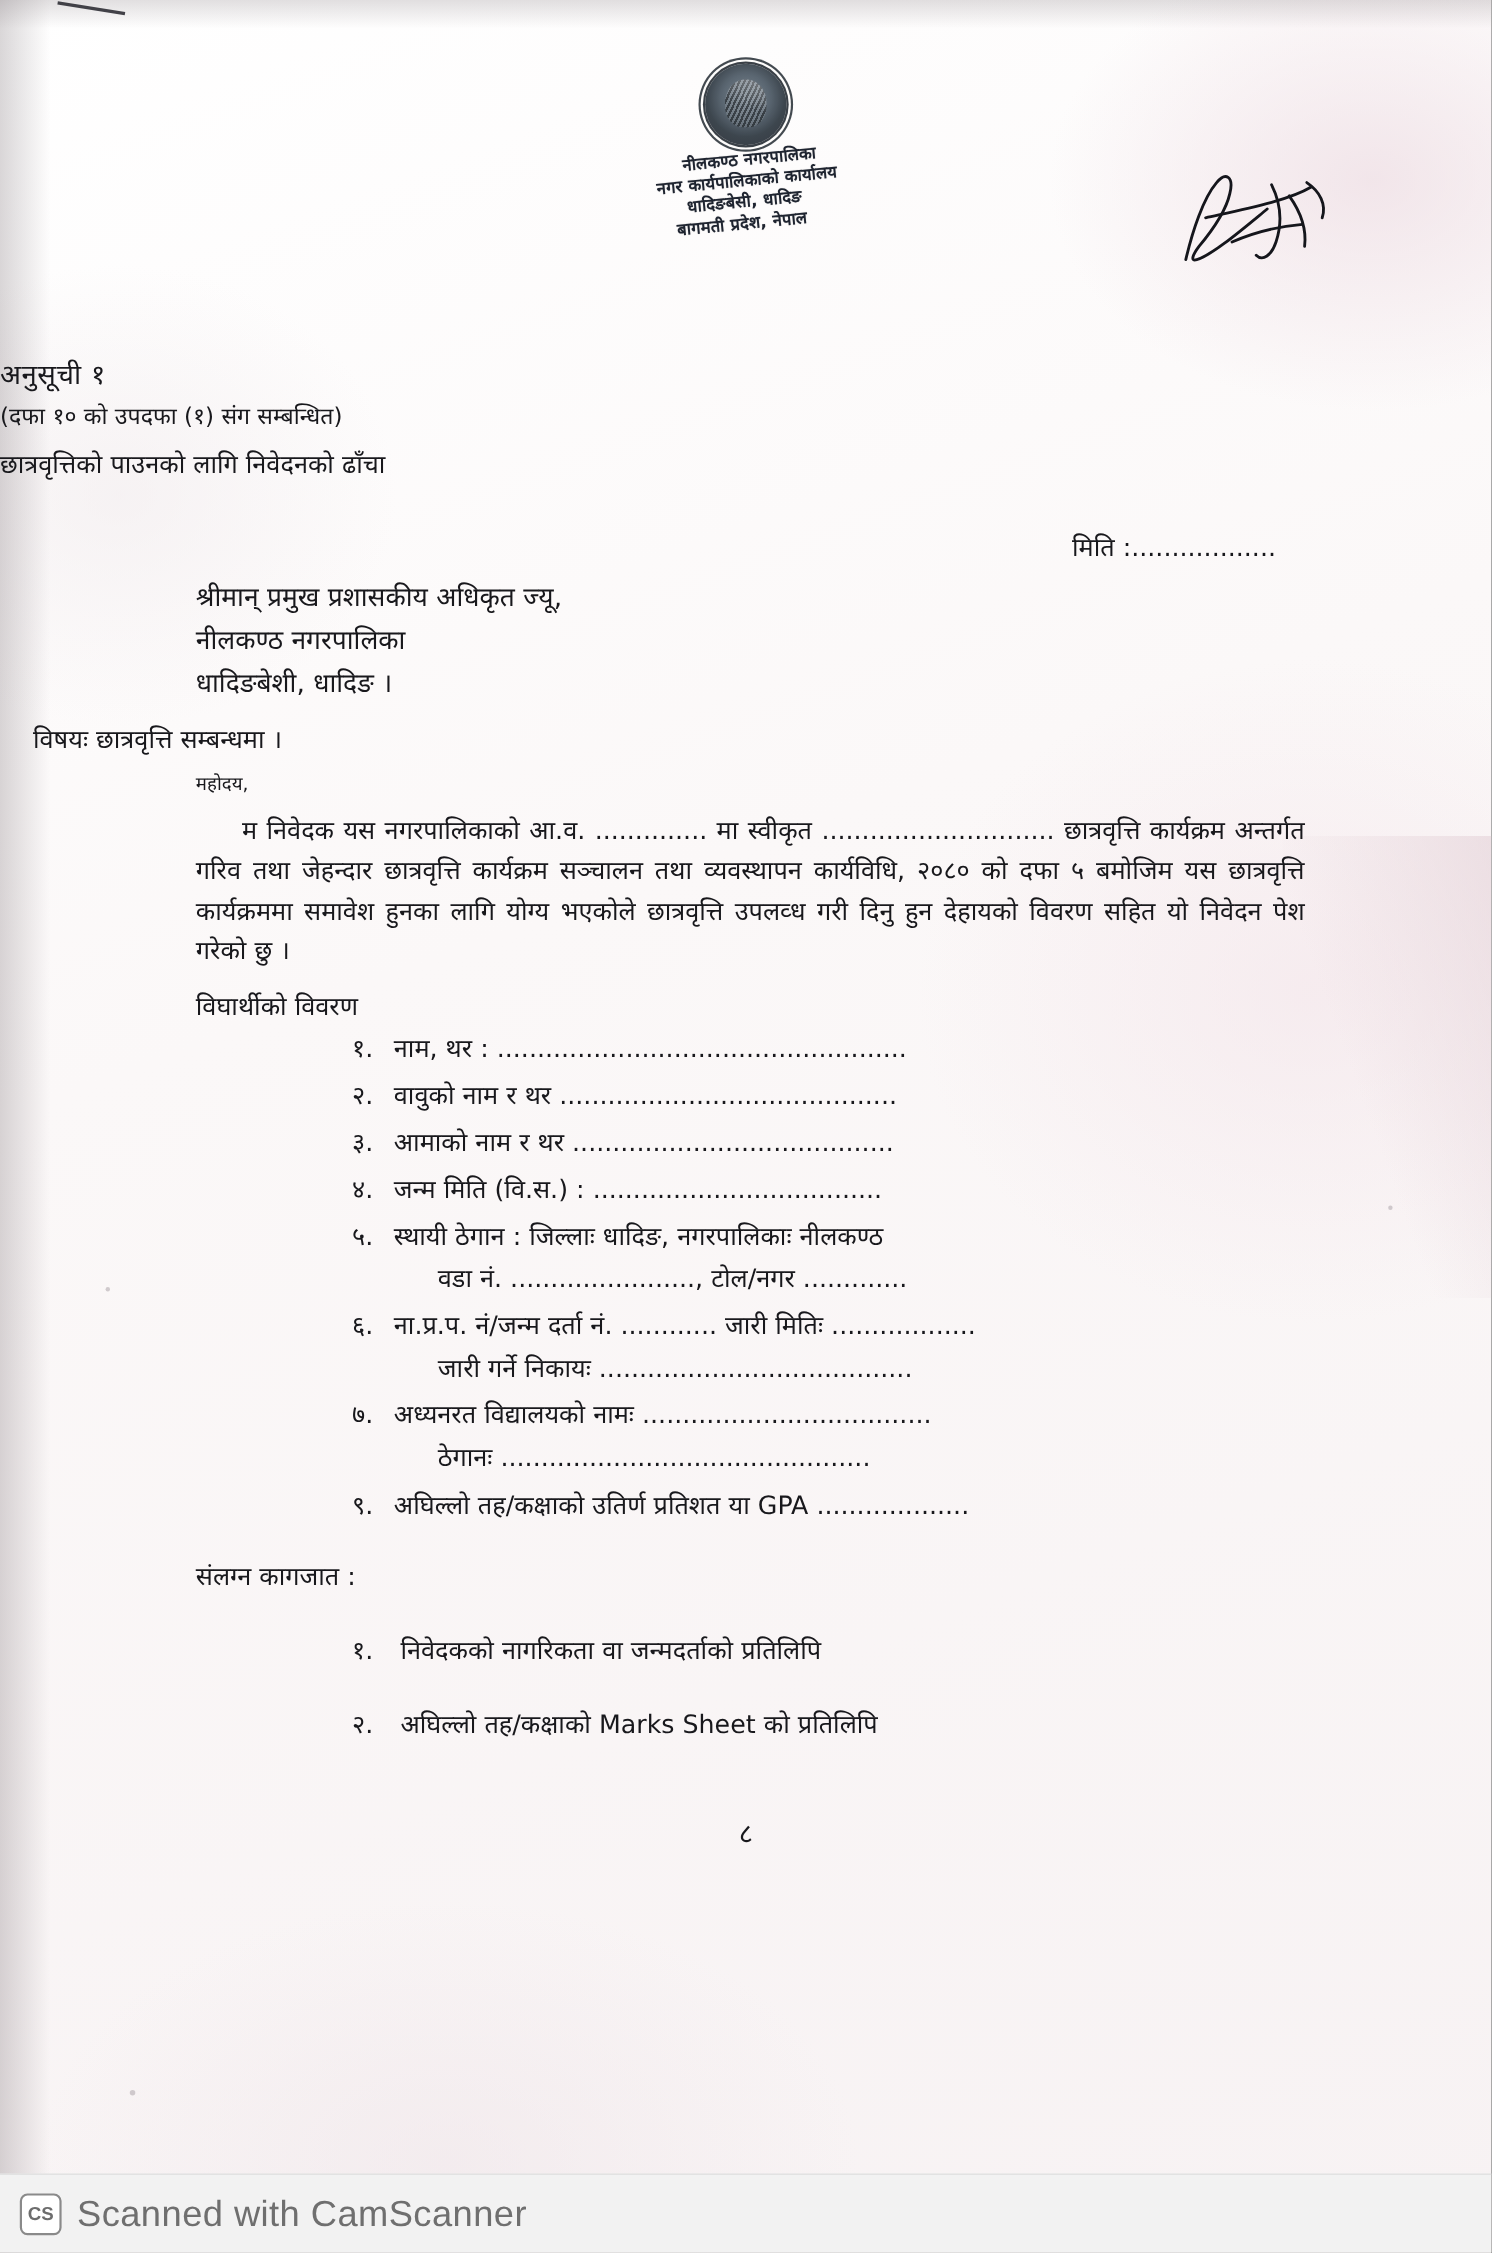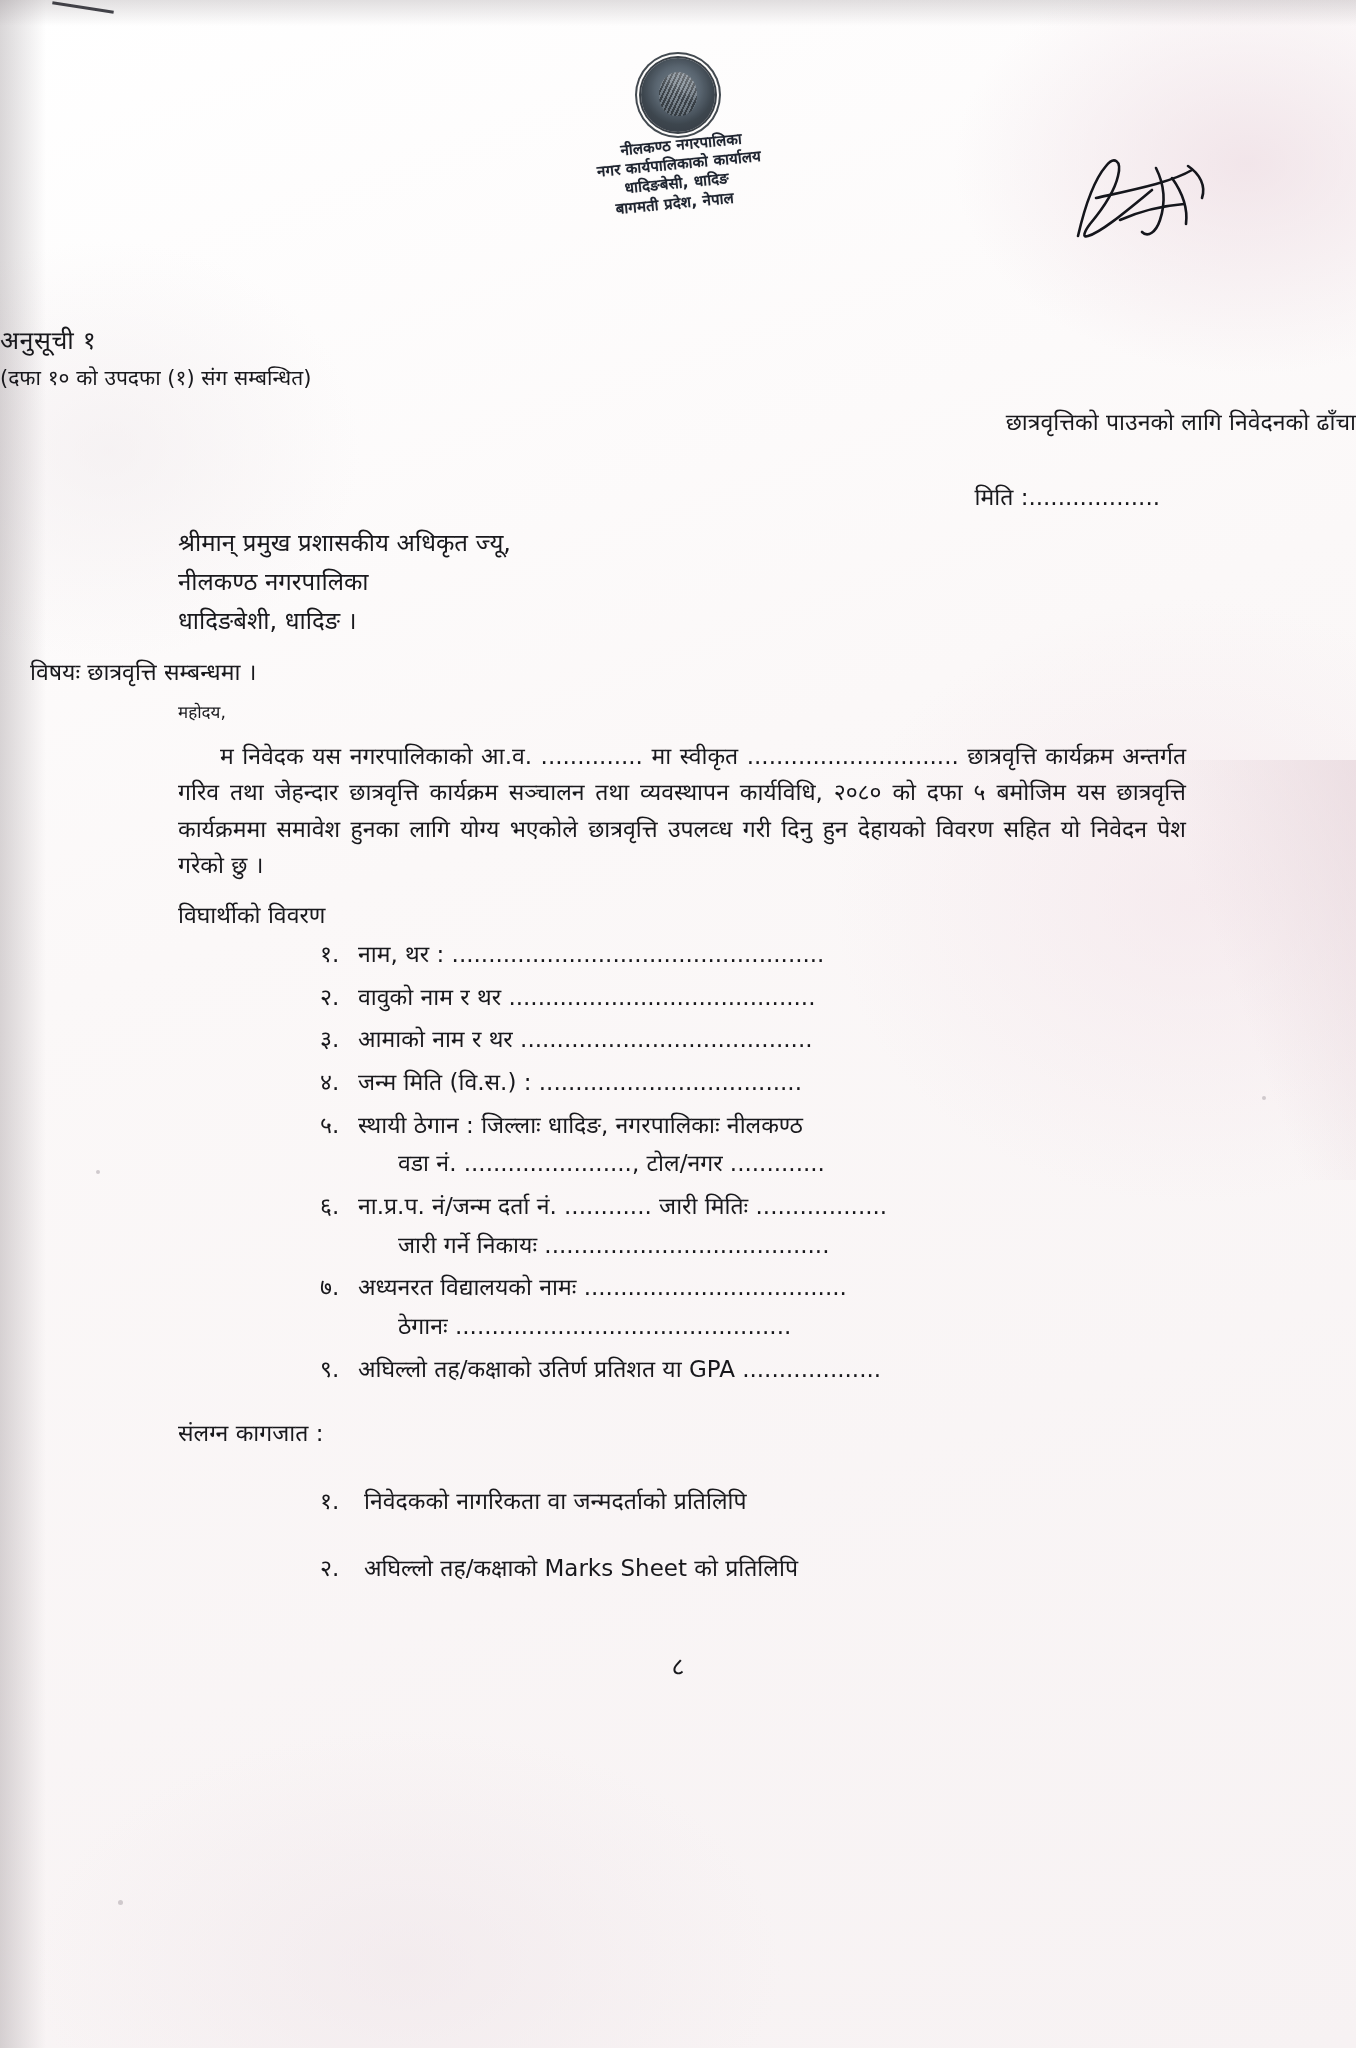--- a/index.html
+++ b/index.html
@@ -114,21 +114,20 @@
   }
   .t-sub1 {
     position: absolute;
     left: 0; right: 0; top: 363px;
     font-size: 21px;
   }
   .t-sub2 {
     position: absolute;
     left: 0; right: 0; top: 405px;
     font-size: 23px;
-    text-align: right;
   }
   .t-date {
     position: absolute;
     right: 196px; top: 480px;
     font-size: 23px;
   }
   .addr {
     position: absolute;
     left: 178px; top: 524px;
     font-size: 24px;
@@ -324,13 +323,17 @@
         <span class="num">१.</span><span>निवेदकको नागरिकता वा जन्मदर्ताको प्रतिलिपि</span>
       </div>
       <div class="item">
         <span class="num">२.</span><span>अघिल्लो तह/कक्षाको Marks Sheet को प्रतिलिपि</span>
       </div>
     </div>
 
     <div class="pageno">८</div>
   </div>
 
+  <div class="footer">
+    <div class="cs-badge">CS</div>
+    <div class="cs-text">Scanned with CamScanner</div>
+  </div>
 </div>
 
 </body></html>

